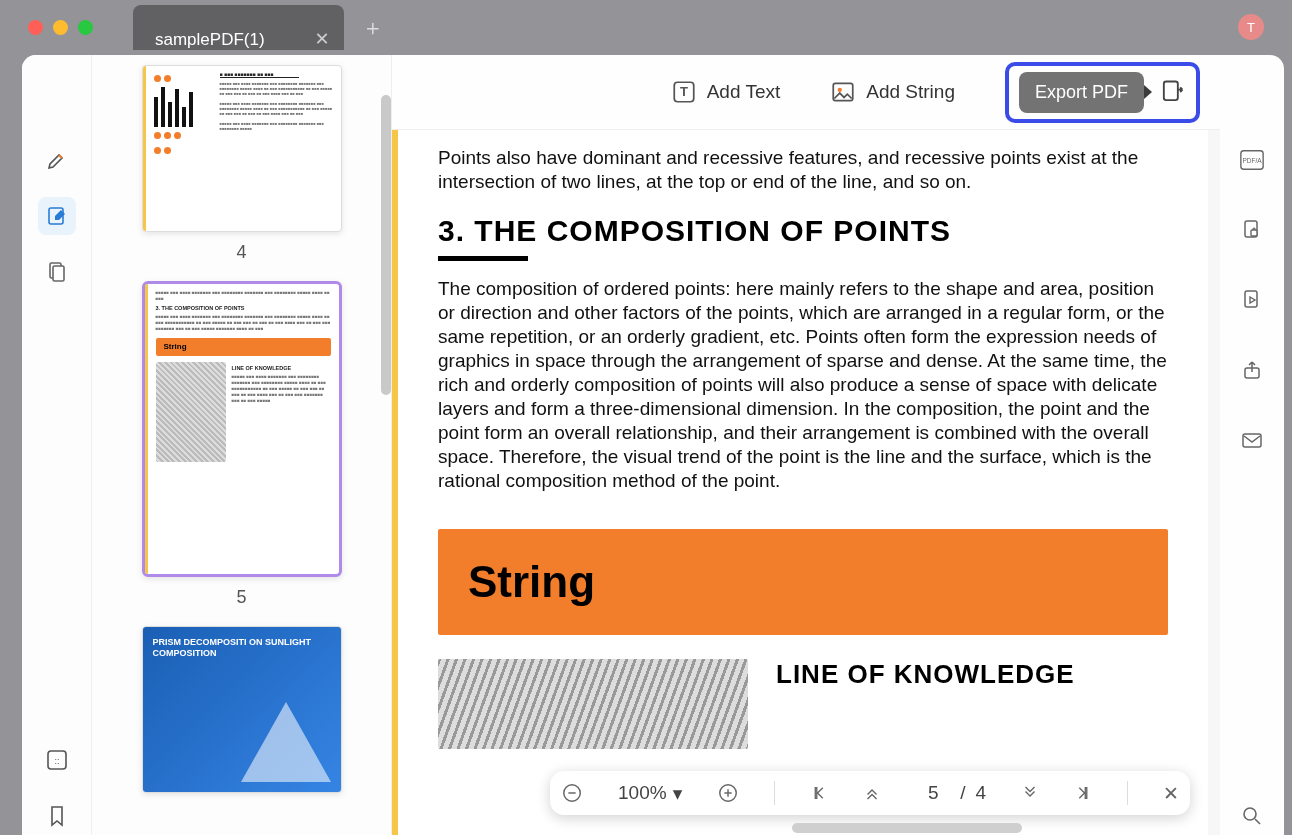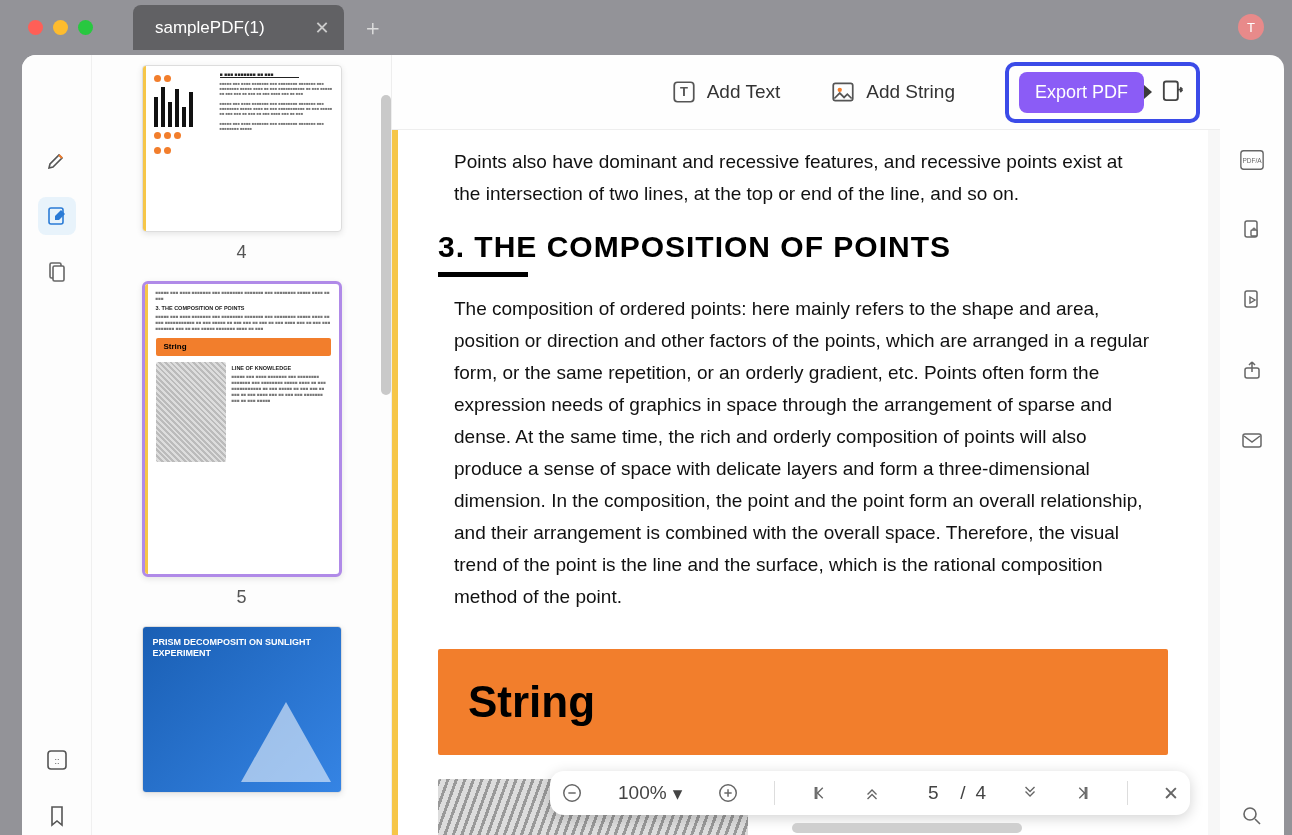--- a/index.html
+++ b/index.html
@@ -28,21 +28,21 @@
 }
 .tl-red { background: #ff5f57; }
 .tl-yellow { background: #febc2e; }
 .tl-green { background: #28c840; }
 .tab {
   background: #616164;
   color: #fff;
   height: 45px;
   padding: 0 14px 0 22px;
   display: flex;
-  align-items: center;
+  align-items: flex-end;
   gap: 50px;
   border-radius: 8px 8px 0 0;
   margin-left: 40px;
   font-size: 17px;
 }
 .tab-close {
   color: #ccc;
   font-size: 18px;
   cursor: pointer;
 }
@@ -221,21 +221,21 @@
   display: flex; align-items: center; gap: 10px;
   color: #333; font-size: 19px; cursor:pointer;
 }
 .export-wrap {
   border: 4px solid #3b4be8;
   border-radius: 10px;
   padding: 6px 10px;
   display: flex; align-items: center; gap: 14px;
 }
 .export-pill {
-  background: #8b5cf6;
+  background: #737373;
   color: #fff;
   padding: 10px 16px;
   border-radius: 8px;
   font-size: 18px;
   position:relative;
 }
 .export-pill::after{
   content:"";
   position:absolute;
   right:-8px; top:50%;
@@ -254,23 +254,23 @@
 .doc-scroll::-webkit-scrollbar-thumb { background: #cfcfcf; border-radius: 6px; }
 .page {
   background: #fff;
   border-left: 6px solid #f6c648;
   margin: 0 12px 0 0;
   padding: 10px 40px 60px 40px;
   min-height: 100%;
 }
 .page p {
   font-size: 19px;
-  line-height: 32px;
+  line-height: 24px;
   color: #111;
-  margin: 6px 16px 18px;
+  margin: 6px 0 18px;
 }
 .page h2 {
   font-size: 30px;
   font-weight: 700;
   letter-spacing: 1px;
   margin: 20px 0 8px;
 }
 .hrule {
   width: 90px; height: 5px; background:#000; margin-bottom: 16px;
 }
@@ -445,21 +445,21 @@
             </div>
           </div>
         </div>
       </div>
       <div class="thumb-num">5</div>
     </div>
 
     <div class="thumb-wrap">
       <div class="thumb">
         <div class="t6-body">
-          <div class="t6-title">PRISM DECOMPOSITI ON SUNLIGHT EXPERIMENT</div>
+          <div class="t6-title">PRISM DECOMPOSITI ON SUNLIGHT COMPOSITION</div>
           <div class="t6-prism"></div>
         </div>
       </div>
     </div>
   </div>
 
   <div class="main">
     <div class="toolbar">
       <div class="tbtn">
         <svg width="26" height="26" viewBox="0 0 24 24">

